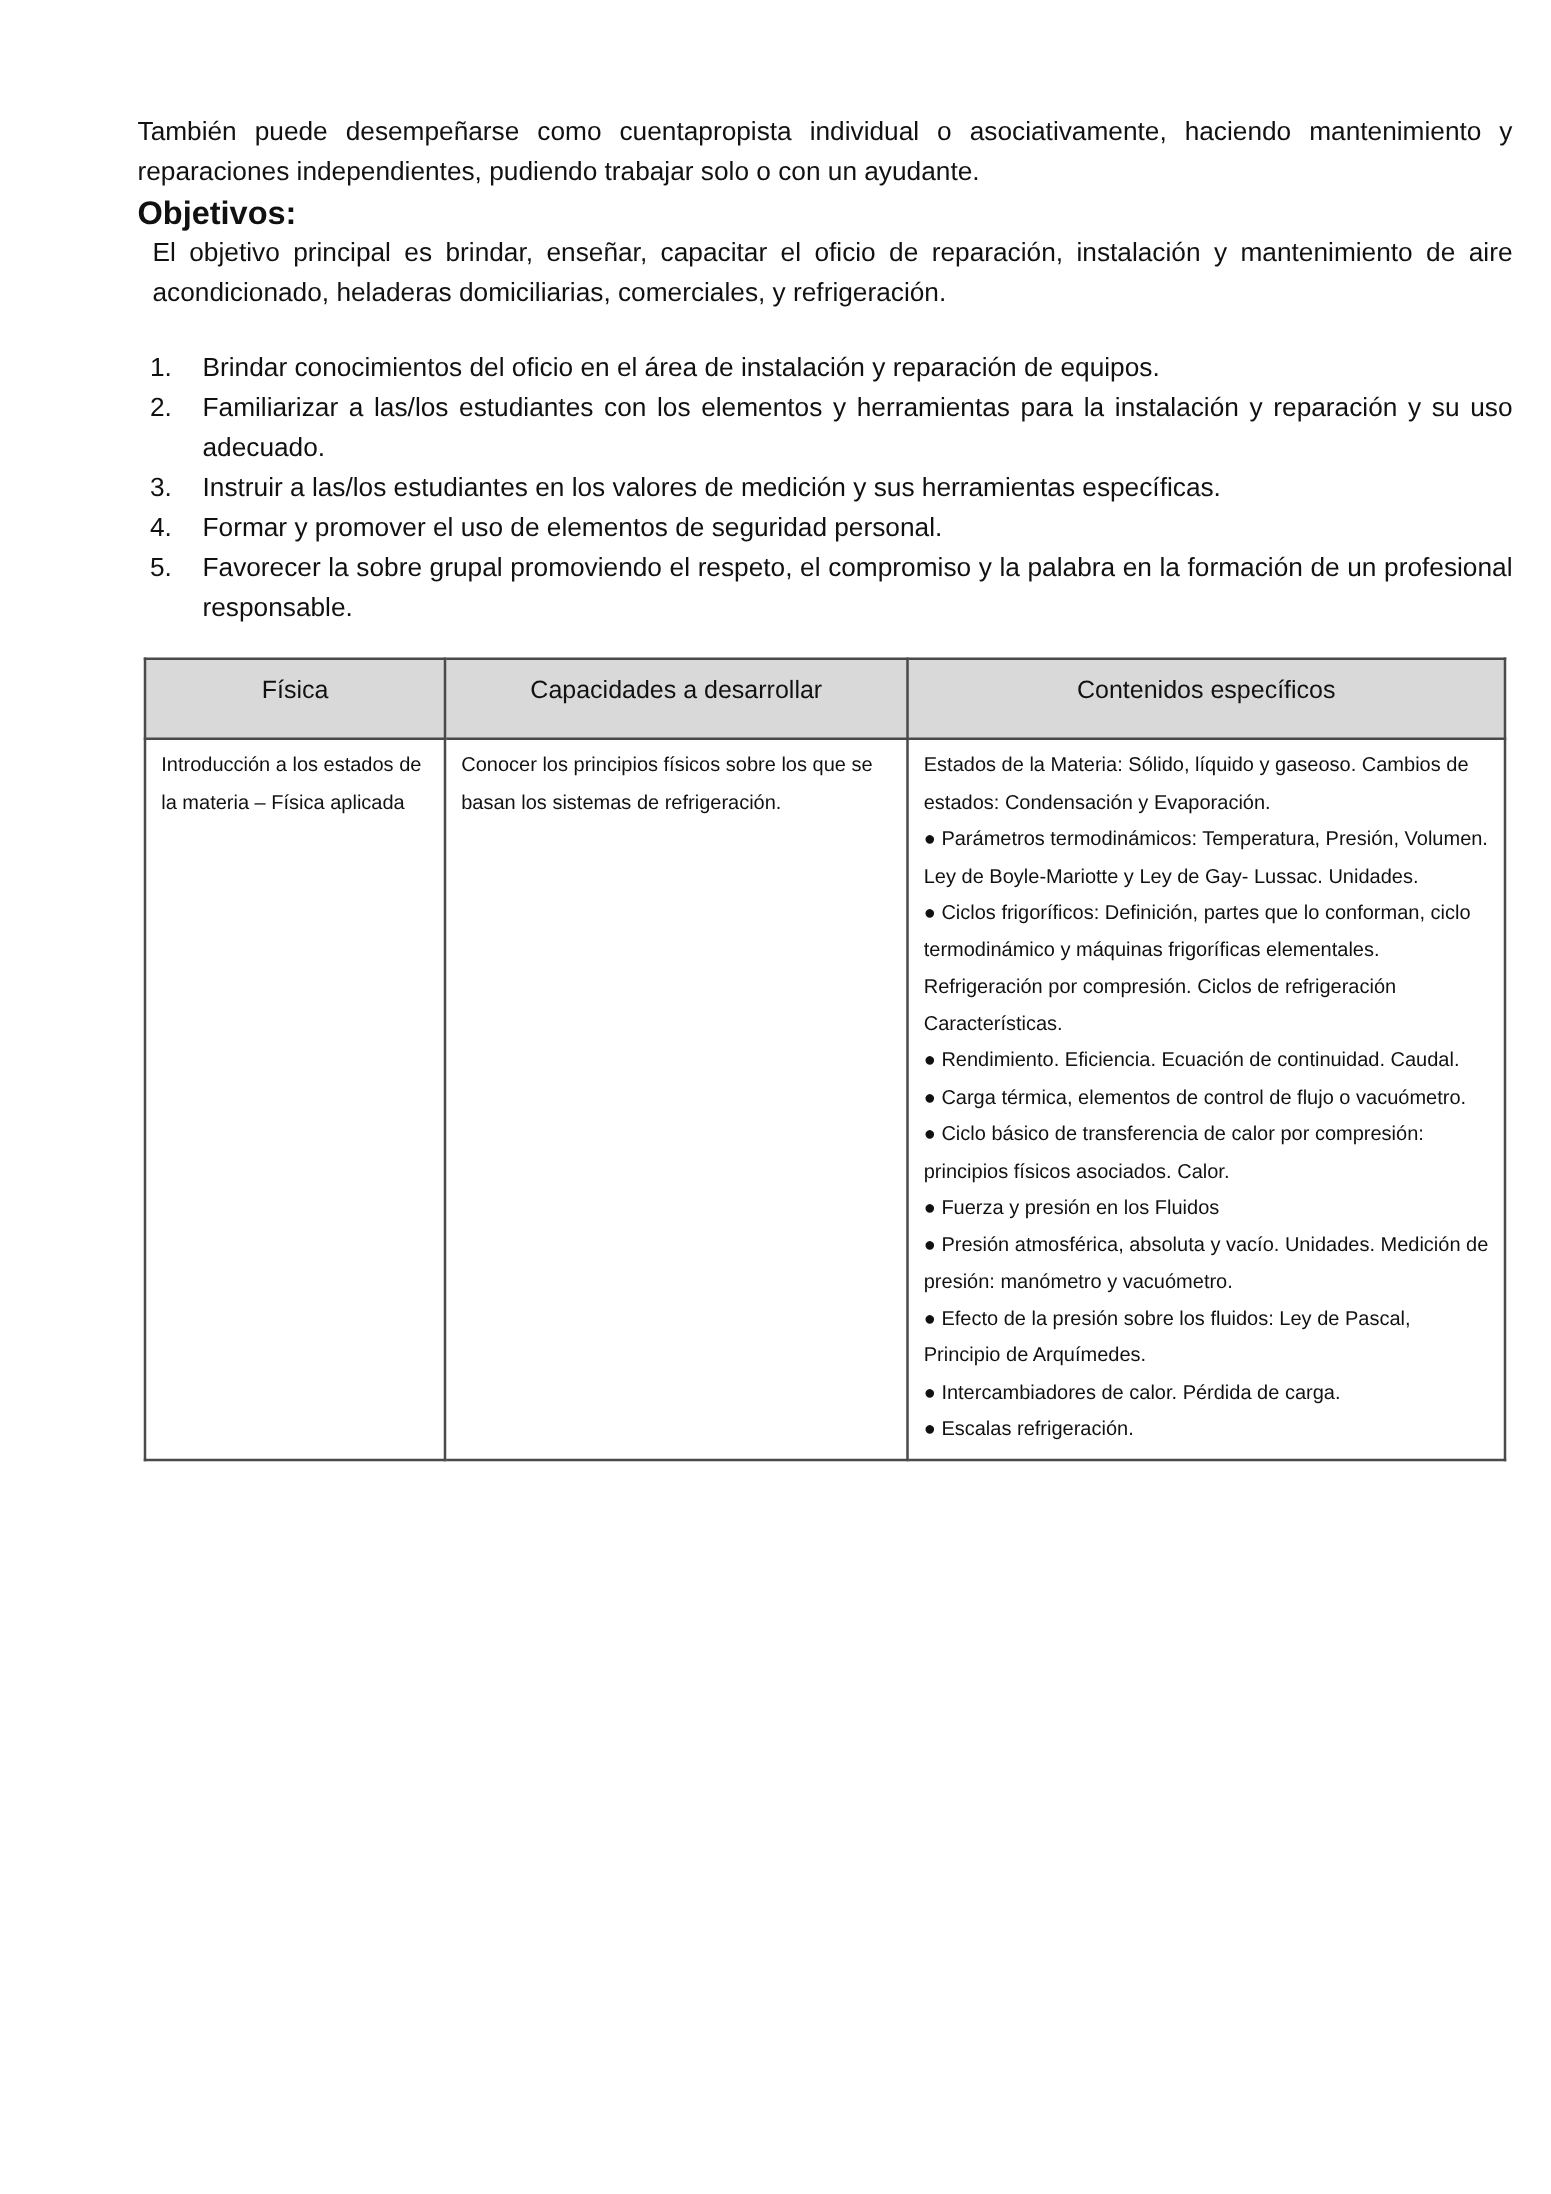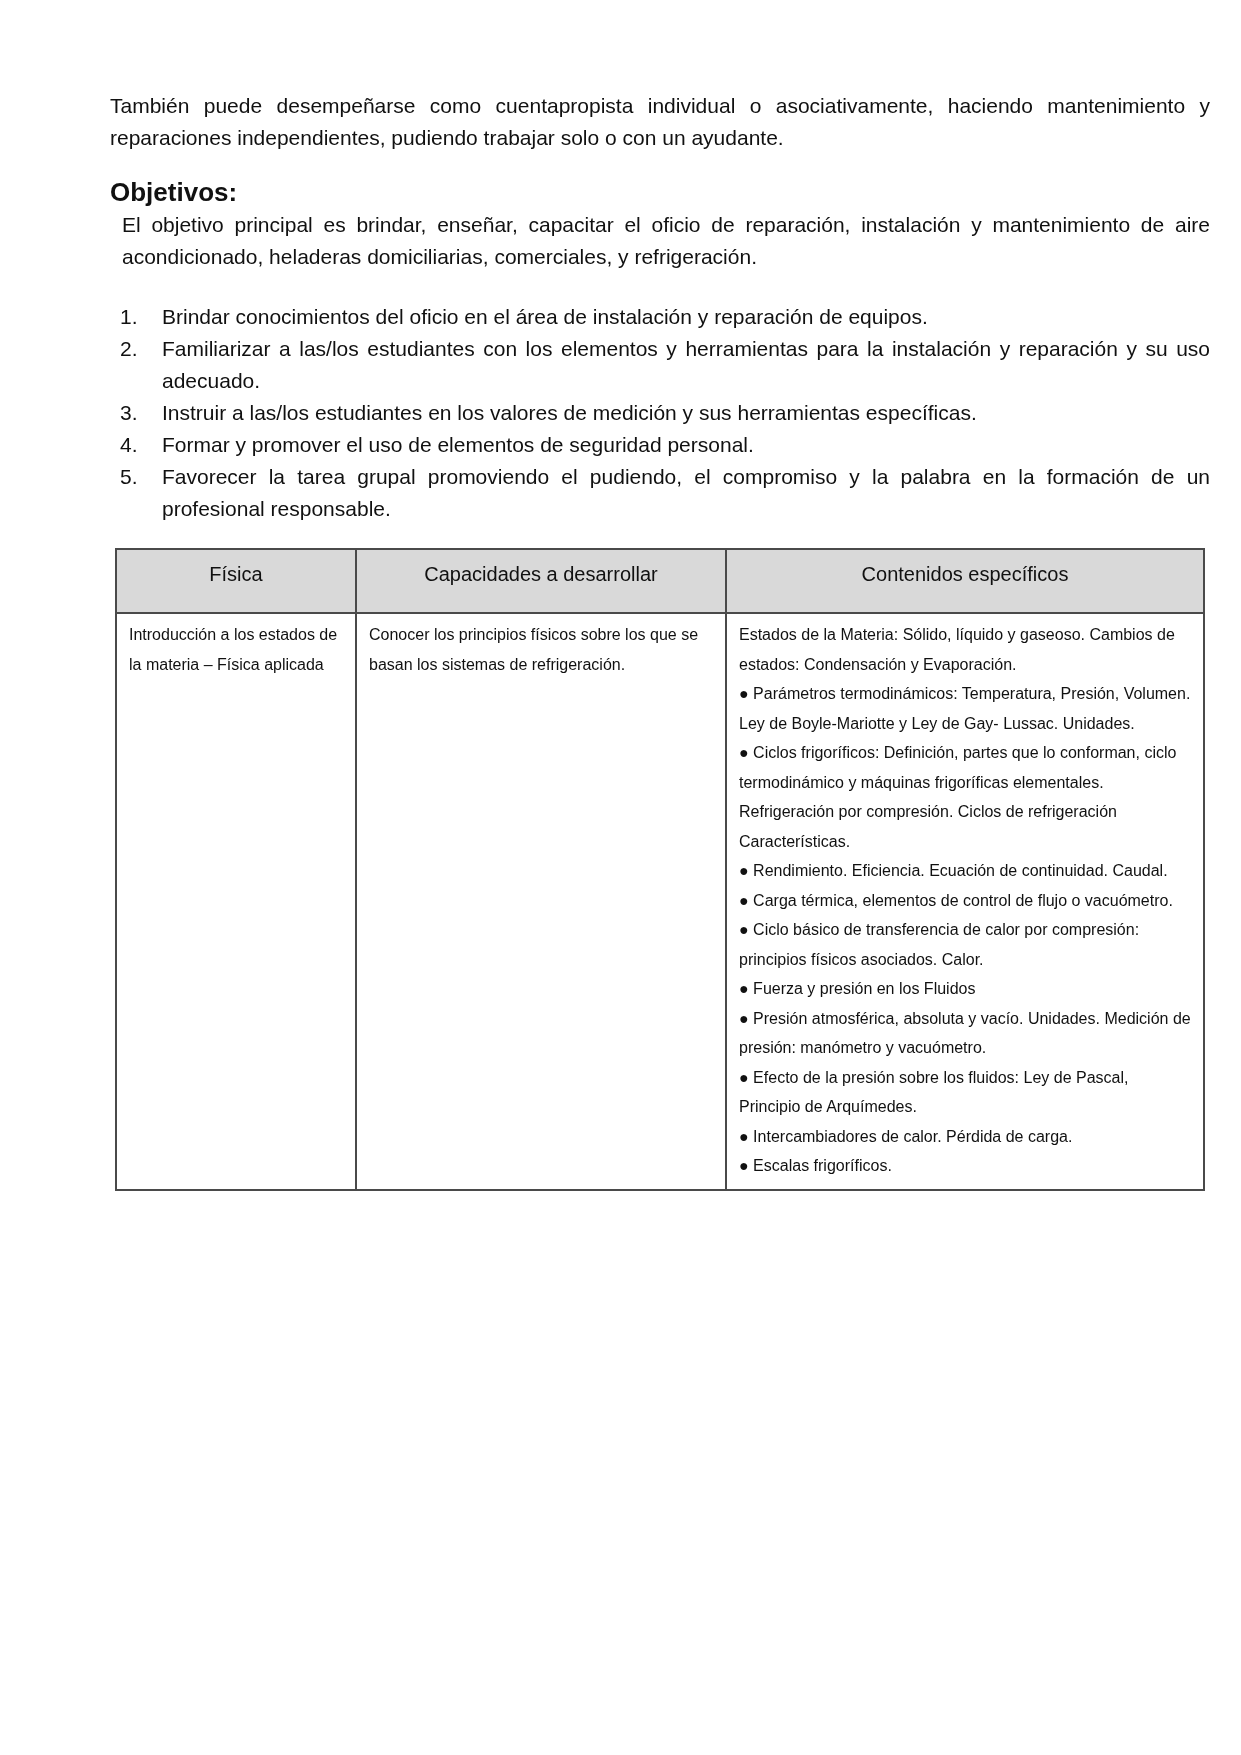--- a/index.html
+++ b/index.html
@@ -34,21 +34,20 @@
   }
   .intro{
     margin-top:90px;
   }
   .h{
     font-size:26px;
     font-weight:bold;
     line-height:33px;
   }
   .objectives-h{
-    margin-top:22px;
   }
   .lead{
     margin-left:12px;
   }
   .obj-list{
     margin-top:28px;
     margin-left:10px;
   }
   .obj-item{
     display:flex;
@@ -121,21 +120,21 @@
       <div class="obj-item">
         <span class="num">3.</span>
         <span class="txt">Instruir a las/los estudiantes en los valores de medición y sus herramientas específicas.</span>
       </div>
       <div class="obj-item">
         <span class="num">4.</span>
         <span class="txt">Formar y promover el uso de elementos de seguridad personal.</span>
       </div>
       <div class="obj-item">
         <span class="num">5.</span>
-        <span class="txt">Favorecer la tarea grupal promoviendo el pudiendo, el compromiso y la palabra en la formación de un profesional responsable.</span>
+        <span class="txt">Favorecer la sobre grupal promoviendo el respeto, el compromiso y la palabra en la formación de un profesional responsable.</span>
       </div>
     </div>
 
 
     <table class="modtable">
       <colgroup>
         <col style="width:240px">
         <col style="width:370px">
         <col style="width:478px">
       </colgroup>
@@ -154,20 +153,20 @@
             <p class="contenido-line">Estados de la Materia: Sólido, líquido y gaseoso. Cambios de estados: Condensación y Evaporación.</p>
             <p class="contenido-line">● Parámetros termodinámicos: Temperatura, Presión, Volumen. Ley de Boyle-Mariotte y Ley de Gay- Lussac. Unidades.</p>
             <p class="contenido-line">● Ciclos frigoríficos: Definición, partes que lo conforman, ciclo termodinámico y máquinas frigoríficas elementales. Refrigeración por compresión. Ciclos de refrigeración Características.</p>
             <p class="contenido-line">● Rendimiento. Eficiencia. Ecuación de continuidad. Caudal.</p>
             <p class="contenido-line">● Carga térmica, elementos de control de flujo o vacuómetro.</p>
             <p class="contenido-line">● Ciclo básico de transferencia de calor por compresión: principios físicos asociados. Calor.</p>
             <p class="contenido-line">● Fuerza y presión en los Fluidos</p>
             <p class="contenido-line">● Presión atmosférica, absoluta y vacío. Unidades. Medición de presión: manómetro y vacuómetro.</p>
             <p class="contenido-line">● Efecto de la presión sobre los fluidos: Ley de Pascal, Principio de Arquímedes.</p>
             <p class="contenido-line">● Intercambiadores de calor. Pérdida de carga.</p>
-            <p class="contenido-line">● Escalas frigoríficos.</p>
+            <p class="contenido-line">● Escalas refrigeración.</p>
           </td>
         </tr>
       </tbody>
     </table>
 
   </div>
 </div>
 
 </body></html>

